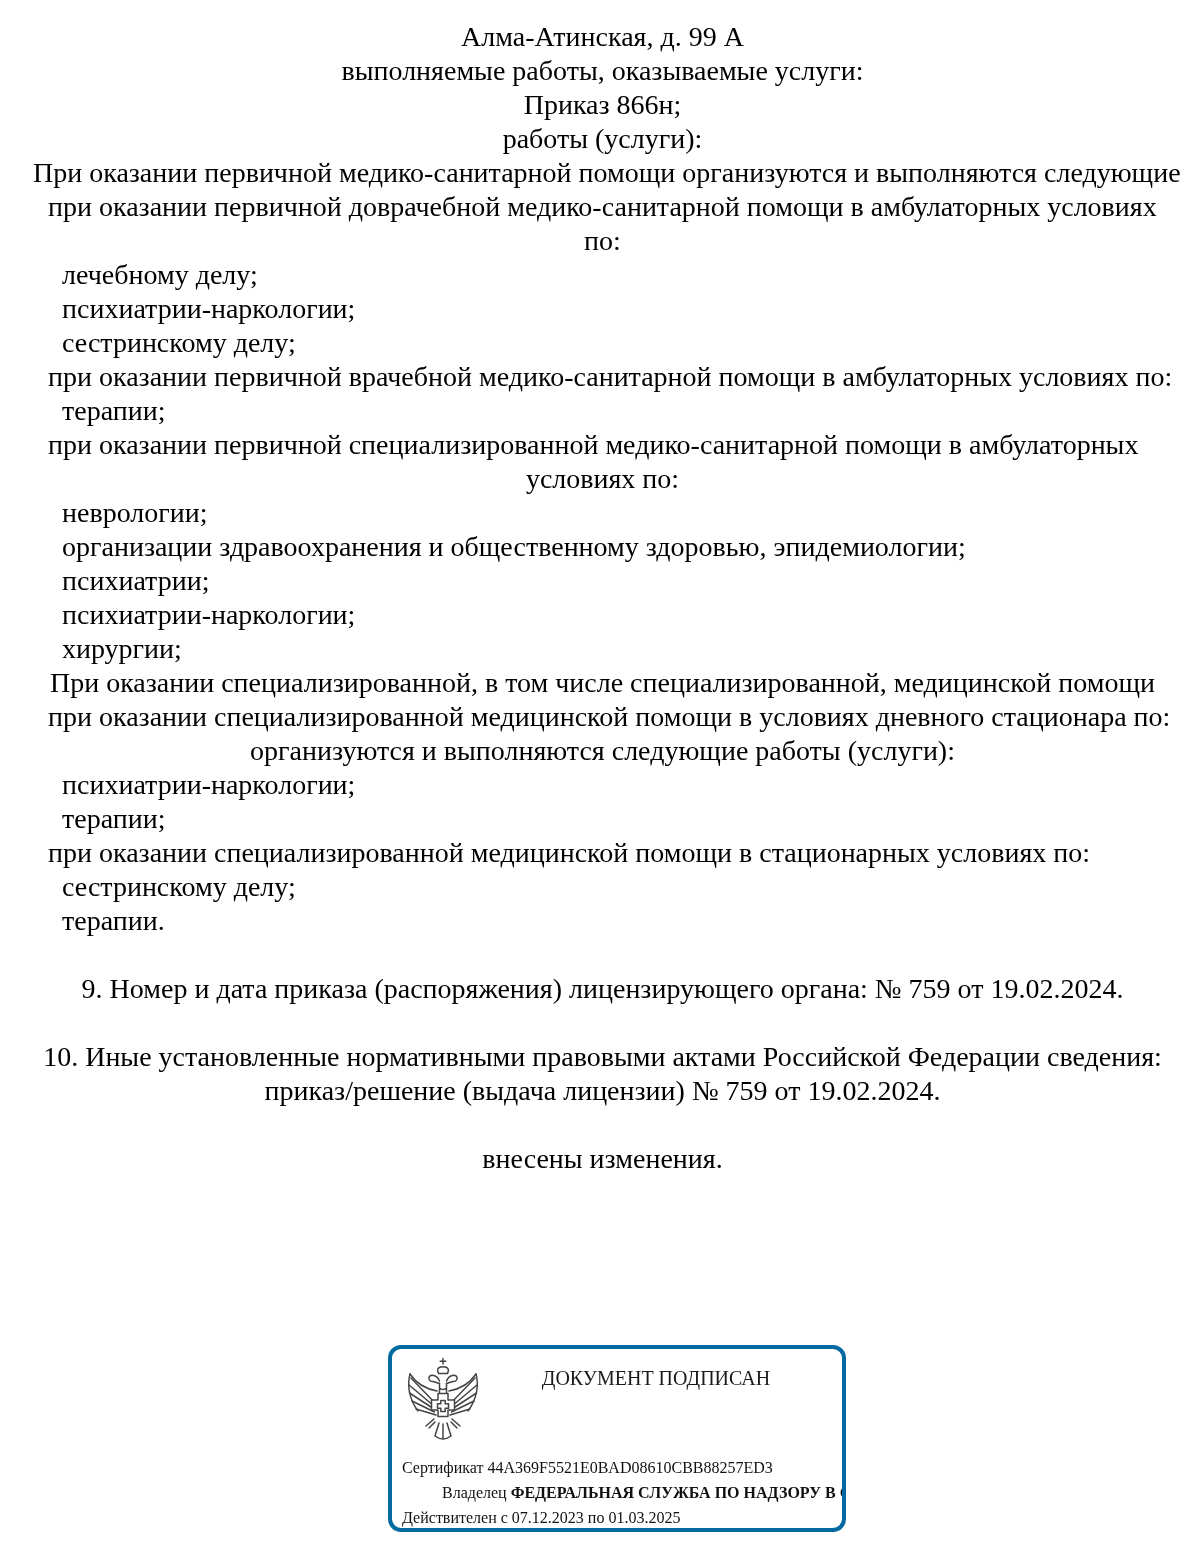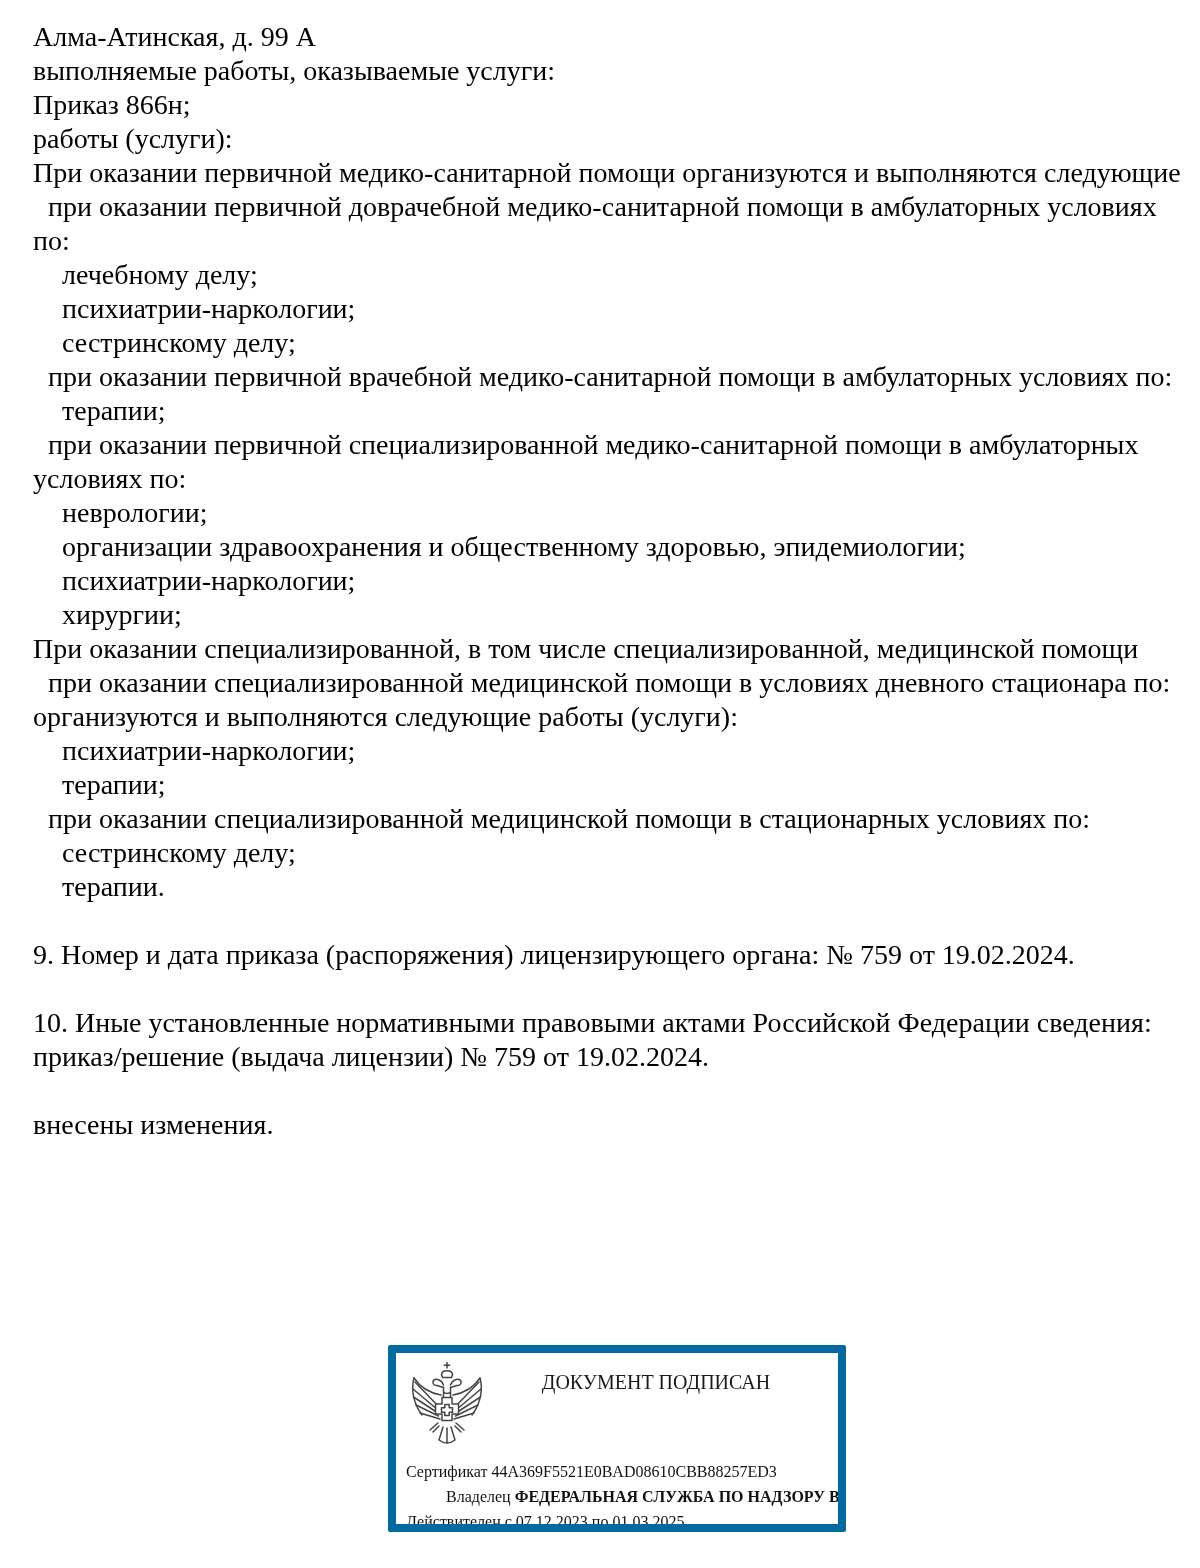--- a/index.html
+++ b/index.html
@@ -14,31 +14,31 @@
   .page { position: absolute; inset: 0; }
 
   
   .document-text {
     position: absolute;
     left: 33px; top: 20px; right: 28px;
     font-size: 28px;
     line-height: 34px;
   }
   .line { white-space: nowrap; min-height: 34px; }
-  .indent-0 { padding-left: 0; }
+  .indent-0 { padding-left: 0; text-align: center; }
   .indent-1 { padding-left: 15px; }
   .indent-2 { padding-left: 29px; }
 
   
   .stamp {
     position: absolute;
     left: 388px; top: 1345px;
     width: 458px; height: 187px;
-    border: 8px solid #0369a1;
-    border-radius: 2px;
+    border: 4px solid #0369a1;
+    border-radius: 13px;
     box-sizing: border-box;
     background: #ffffff;
     overflow: hidden;
   }
   .stamp-top { display: flex; align-items: flex-start; height: 92px; }
   .emblem { flex: none; margin: 8px 0 0 14px; }
   .stamp-title {
     flex: 1;
     text-align: center;
     font-size: 20px;
@@ -71,20 +71,21 @@
       <div class="line indent-0">по:</div>
       <div class="line indent-2">лечебному делу;</div>
       <div class="line indent-2">психиатрии-наркологии;</div>
       <div class="line indent-2">сестринскому делу;</div>
       <div class="line indent-1">при оказании первичной врачебной медико-санитарной помощи в амбулаторных условиях по:</div>
       <div class="line indent-2">терапии;</div>
       <div class="line indent-1">при оказании первичной специализированной медико-санитарной помощи в амбулаторных</div>
       <div class="line indent-0">условиях по:</div>
       <div class="line indent-2">неврологии;</div>
       <div class="line indent-2">организации здравоохранения и общественному здоровью, эпидемиологии;</div>
+      <div class="line indent-2">психиатрии;</div>
       <div class="line indent-2">психиатрии-наркологии;</div>
       <div class="line indent-2">хирургии;</div>
       <div class="line indent-0">При оказании специализированной, в том числе специализированной, медицинской помощи</div>
       <div class="line indent-1">при оказании специализированной медицинской помощи в условиях дневного стационара по:</div>
       <div class="line indent-0">организуются и выполняются следующие работы (услуги):</div>
       <div class="line indent-2">психиатрии-наркологии;</div>
       <div class="line indent-2">терапии;</div>
       <div class="line indent-1">при оказании специализированной медицинской помощи в стационарных условиях по:</div>
       <div class="line indent-2">сестринскому делу;</div>
       <div class="line indent-2">терапии.</div>

